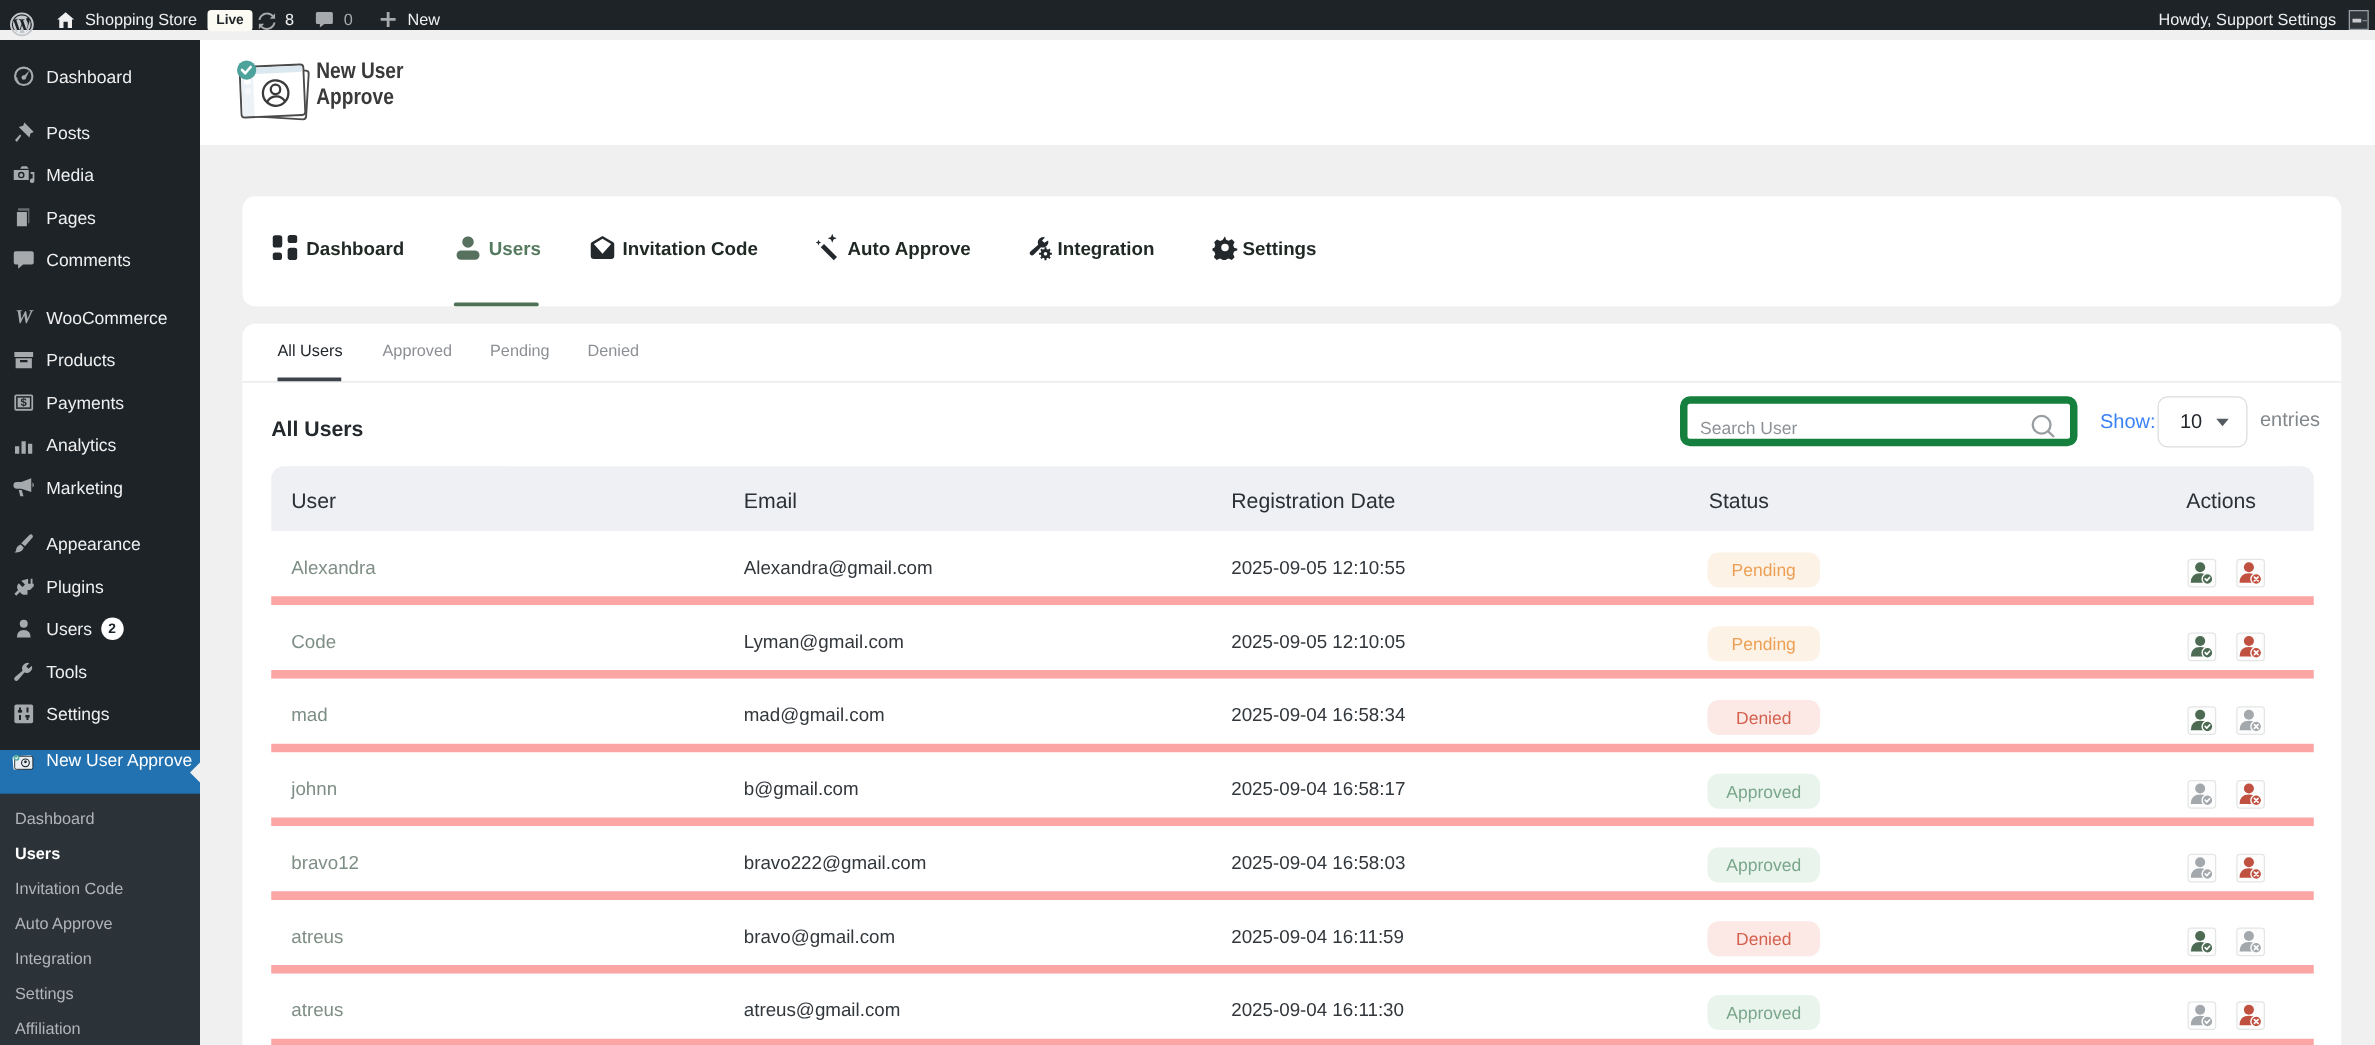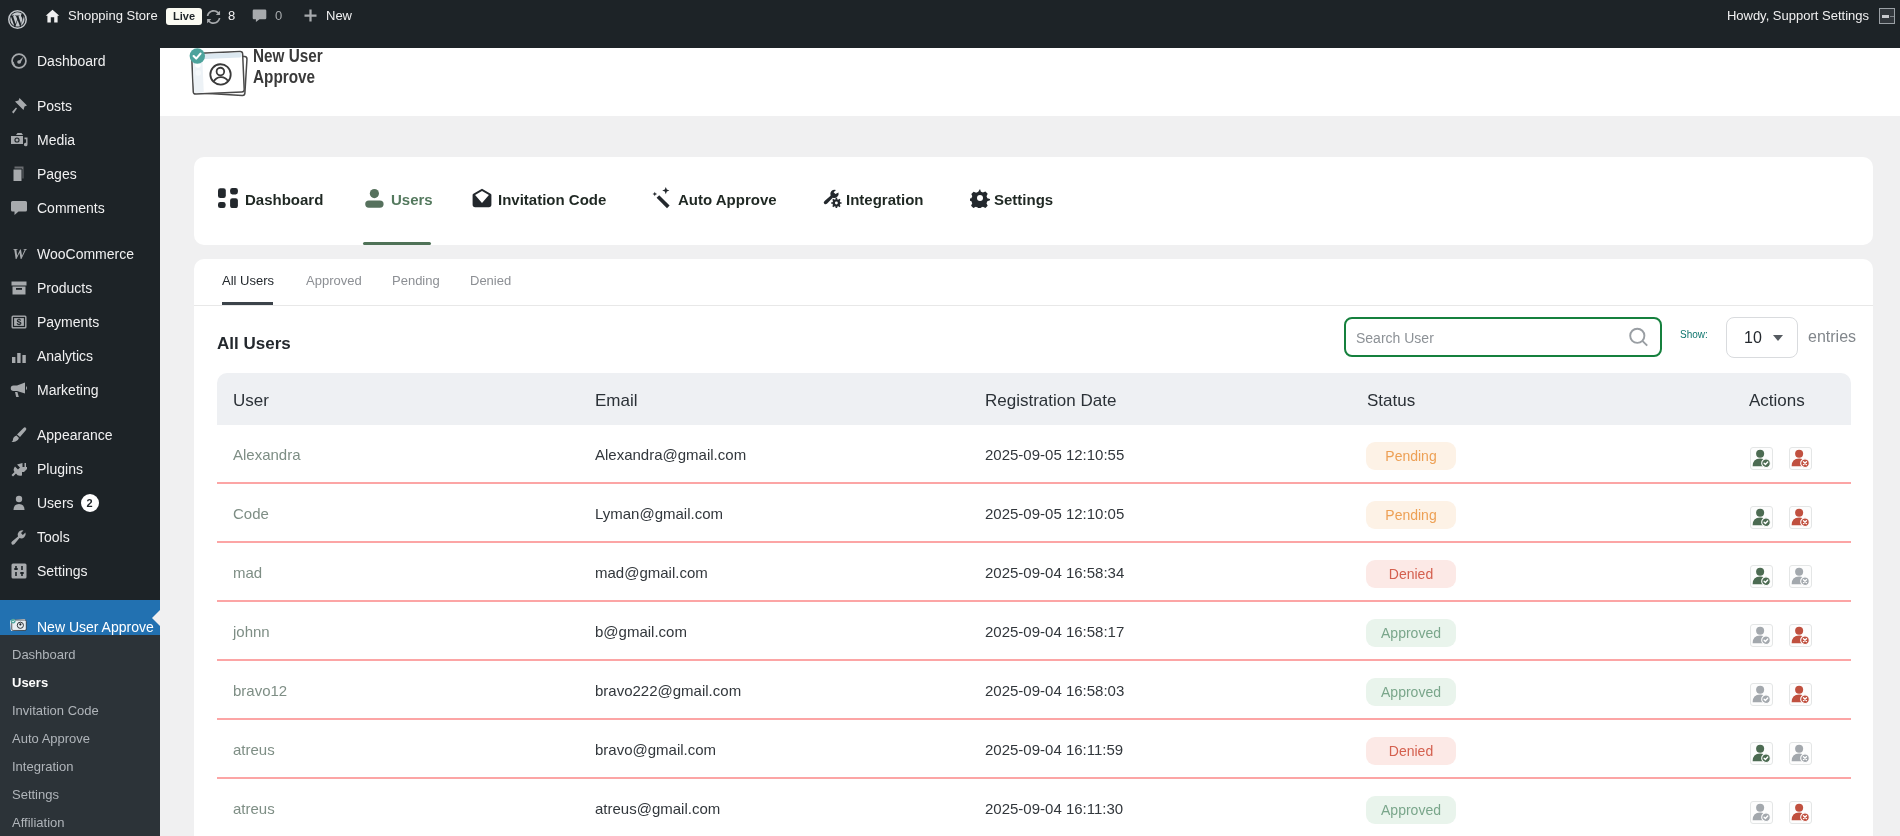--- a/index.html
+++ b/index.html
@@ -1,32 +1,32 @@
 <!DOCTYPE html>
 <html><head>
 <meta charset="utf-8">
 <style>
 * { margin:0; padding:0; box-sizing:border-box; }
 html,body { width:1900px; height:836px; overflow:hidden; font-family:"Liberation Sans",sans-serif; background:#f0f0f1; }
 
-#adminbar { position:absolute; top:0; left:0; width:1900px; height:48px; background:#1d2327; color:#f0f0f1; font-size:13px; z-index:60; }
+#adminbar { position:absolute; top:0; left:0; width:1900px; height:24px; background:#1d2327; color:#f0f0f1; font-size:13px; z-index:60; }
 #adminbar .item { position:absolute; top:0; height:32px; line-height:32px; white-space:nowrap; }
 #adminbar svg { vertical-align:middle; }
 .ab-live { position:absolute; left:166px; top:8px; height:17px; line-height:17px; background:#fbfbf3; color:#1d2327; font-size:11px; font-weight:bold; padding:0 7px; border-radius:3px; }
 .ab-grey { color:#a7aaad; }
 .ab-avatar { position:absolute; right:5px; top:8px; width:16px; height:16px; background:#32373c; border:1px solid #9aa0a5; }
 
 #sidebar { position:absolute; top:32px; left:0; width:160px; height:804px; background:#1d2327; color:#f0f0f1; }
 .mi { height:34px; display:flex; align-items:center; font-size:14px; }
 .mi .ic { width:20px; height:20px; margin-left:9px; margin-right:8px; flex:0 0 20px; display:flex; align-items:center; justify-content:center; }
 .mi .ic svg { display:block; }
 .sep { height:11px; }
 .sep2 { height:12px; }
 .mi-badge { margin-left:7px; width:18px; height:18px; border-radius:50%; background:#fff; color:#1d2327; font-size:11px; font-weight:bold; display:flex; align-items:center; justify-content:center; }
-#nua-item { height:35px; background:#2271b1; color:#fff; display:flex; align-items:flex-end; font-size:14px; font-weight:400; position:relative; }
+#nua-item { height:35px; background:#2271b1; color:#fff; display:flex; align-items:flex-start; font-size:14px; font-weight:400; position:relative; }
 #nua-item .arrow { position:absolute; right:0; top:50%; margin-top:-8px; width:0; height:0; border-top:8px solid transparent; border-bottom:8px solid transparent; border-right:8px solid #f0f0f1; }
 #submenu { background:#2c3338; padding-top:6px; height:201px; }
 #submenu .smi { height:28px; line-height:28px; padding-left:12px; font-size:13px; color:#b0b5ba; }
 #submenu .smi.cur { color:#fff; font-weight:bold; }
 
 #content { position:absolute; left:160px; top:32px; width:1775px; height:804px; background:#f0f0f1; }
 #header { background:#fff; height:84px; position:relative; }
 #logo { position:absolute; left:29px; top:14px; }
 #logo-text { position:absolute; left:93px; top:14px; font-weight:bold; color:#3a3a3a; font-size:18px; line-height:21px; transform:scaleX(0.85); transform-origin:0 0; }
 
@@ -36,33 +36,33 @@
 .tab.active { color:#54795e; }
 #tab-underline { position:absolute; left:169px; bottom:0; width:68px; height:3px; background:#4f7257; border-radius:2px; }
 
 #card { position:absolute; left:34px; top:227px; width:1679px; height:650px; background:#fff; border-radius:10px 10px 0 0; }
 #subtabs { position:relative; height:47px; border-bottom:1px solid #e8e8e8; }
 .stab { position:absolute; top:14px; font-size:13px; color:#8c8f94; }
 .stab.cur { color:#23282d; font-weight:500; }
 #stab-underline { position:absolute; left:28px; bottom:0; width:51px; height:3px; background:#3c434a; }
 #listhead { position:relative; height:67px; }
 #lh-title { position:absolute; left:23px; top:28px; font-size:17px; font-weight:bold; color:#23282d; }
-#search { position:absolute; left:1150px; top:11px; width:318px; height:40px; border:2px solid #15803d; border-radius:8px; background:#fff; }
+#search { position:absolute; left:1150px; top:11px; width:318px; height:40px; border:6px solid #15803d; border-radius:8px; background:#fff; }
 #search .ph { position:absolute; left:10px; top:0; line-height:38px; font-size:14px; color:#8c9196; }
 #search svg { position:absolute; right:10px; top:8px; }
-#show-label { position:absolute; left:1486px; top:23px; font-size:10px; color:#0f766e; }
+#show-label { position:absolute; left:1486px; top:23px; font-size:16px; color:#3b82f6; }
 #show-sel { position:absolute; left:1532px; top:11px; width:72px; height:41px; border:1px solid #d9dbde; border-radius:8px; background:#fff;text-align:center; }
 #show-sel .v { position:absolute; left:17px; top:0; line-height:39px; font-size:16px; color:#23282d; }
 #show-sel .caret { position:absolute; left:46px; top:17px; width:0; height:0; border-left:5.5px solid transparent; border-right:5.5px solid transparent; border-top:6.5px solid #565b61; }
 #entries { position:absolute; left:1614px; top:22px; font-size:16px; color:#82878c; }
 
 #tbl { position:absolute; left:23px; top:114px; width:1634px; }
 #thead { height:52px; background:#eef0f3; border-radius:10px 10px 0 0; position:relative; }
 #thead .th { position:absolute; top:18px; font-size:17px; font-weight:500; color:#2b3137; }
-.trow { height:59px; position:relative; border-bottom:2px solid #fca5a5; background:#fff; }
+.trow { height:59px; position:relative; border-bottom:7px solid #fca5a5; background:#fff; }
 .trow .name { position:absolute; left:16px; top:21px; font-size:15px; color:#7e8e85; }
 .trow .email { position:absolute; left:378px; top:21px; font-size:15px; color:#32373c; }
 .trow .date { position:absolute; left:768px; top:21px; font-size:15px; color:#32373c; }
 .badge { position:absolute; left:1194px; top:17px; width:90px; height:28px; line-height:28px; text-align:center; border-radius:9px; font-size:14px; transform:translateX(-50%); }
 .badge.pending { background:#fdf2e6; color:#eda055; }
 .badge.denied { background:#fce9e6; color:#d4604f; }
 .badge.approved { background:#e9f4ec; color:#7aa68b; }
 .abtn { position:absolute; top:22px; width:23px; height:23px; border:1px solid #e4e6e6; border-radius:3px; background:#fdfdfd; display:flex; align-items:center; justify-content:center; overflow:hidden; }
 .abtn.b1 { left:1533px; }
 .abtn.b2 { left:1572px; }

